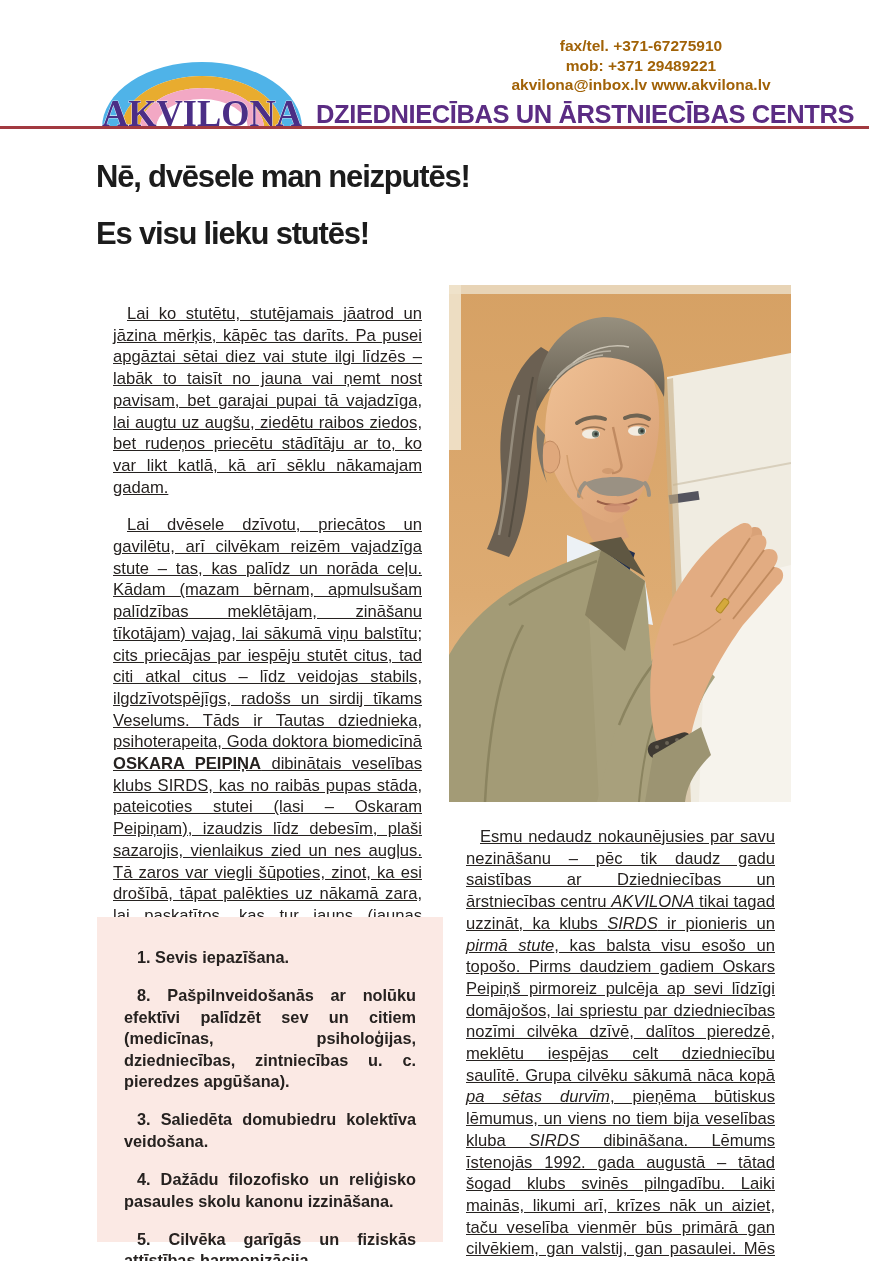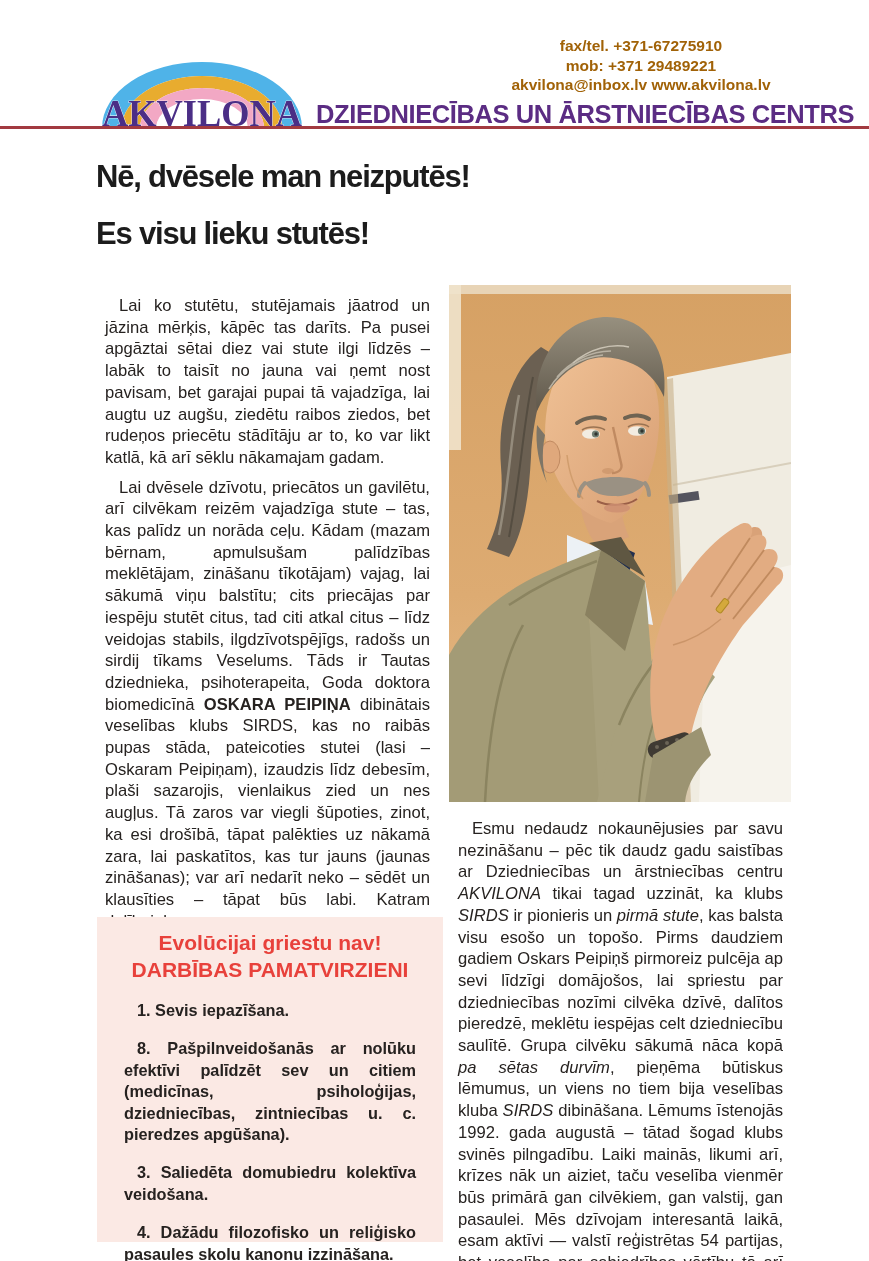--- a/index.html
+++ b/index.html
@@ -21,22 +21,22 @@
   .red-rule{position:absolute;left:0;top:126px;width:869px;height:3px;background:#a23a40;}
   
   .headline{
     position:absolute;left:96px;top:148px;width:700px;
     font-size:31px;line-height:57px;font-weight:bold;color:#1c1c1c;letter-spacing:-1.2px;
   }
   
   .col-left{position:absolute;left:97px;top:287px;width:341px;}
   .col-right-text{position:absolute;left:450px;top:810px;width:341px;}
   .body-text p{
-    margin:8px;font-size:16.6px;line-height:21.7px;text-align:justify;
-    text-indent:14px;color:#262220;
+    margin:16px;font-size:16.6px;line-height:21.7px;text-align:justify;
+    text-indent:14px;color:#262220;text-decoration:underline;
   }
   .body-text p span.b{font-weight:bold;}
   .body-text p span.i{font-style:italic;}
   
   .photo{position:absolute;left:449px;top:285px;width:342px;height:517px;overflow:hidden;}
   
   .info-box{
     position:absolute;left:97px;top:917px;width:346px;height:325px;
     background:#fbe9e4;box-sizing:border-box;padding:13px 10px 0 10px;
   }
@@ -186,24 +186,20 @@
 
       <path d="M196,517 L204,470 L252,442 L262,470 C246,486 238,500 236,517 Z" fill="#9c9472"></path>
     </svg>
   </div>
 
   <div class="col-right-text body-text">
     <p><span>Esmu nedaudz nokaunējusies par savu nezināšanu – pēc tik daudz gadu saistības ar Dziedniecības un ārstniecības centru </span><span class="i">AKVILONA</span><span> tikai tagad uzzināt, ka klubs </span><span class="i">SIRDS</span><span> ir pionieris un </span><span class="i">pirmā stute</span><span>, kas balsta visu esošo un topošo. Pirms daudziem gadiem Oskars Peipiņš pirmoreiz pulcēja ap sevi līdzīgi domājošos, lai spriestu par dziedniecības nozīmi cilvēka dzīvē, dalītos pieredzē, meklētu iespējas celt dziedniecību saulītē. Grupa cilvēku sākumā nāca kopā </span><span class="i">pa sētas durvīm</span><span>, pieņēma būtiskus lēmumus, un viens no tiem bija veselības kluba </span><span class="i">SIRDS</span><span> dibināšana. Lēmums īstenojās 1992. gada augustā – tātad šogad klubs svinēs pilngadību. Laiki mainās, likumi arī, krīzes nāk un aiziet, taču veselība vienmēr būs primārā gan cilvēkiem, gan valstij, gan pasaulei. Mēs dzīvojam interesantā laikā, esam aktīvi — valstī reģistrētas 54 partijas, bet veselība par sabiedrības vērtību tā arī nav kļuvusi... Par to sāk domāt tikai tad, kad tā pazaudēta. Kas jādara, lai veselība būtu normālstāvoklis mūža garumā, ko sauc par veselīgu dzīvesveidu, kādas ir veselības stiprināšanas tehnoloģijas – to var uzzināt, apmeklējot klubu. Svētkos,</span></p>
   </div>
 
   <div class="info-box">
-    <div class="box-title">
-      <div>Evolūcijai griestu nav!</div>
-      <div>DARBĪBAS PAMATVIRZIENI</div>
-    </div>
     <p>1.  Sevis iepazīšana.</p>
     <p>8.  Pašpilnveidošanās ar nolūku efektīvi palīdzēt sev un citiem (medicīnas, psiholoģijas, dziedniecības, zintniecības u. c. pieredzes apgūšana).</p>
     <p>3. Saliedēta domubiedru kolektīva veidošana.</p>
     <p>4. Dažādu filozofisko un reliģisko pasaules skolu kanonu izzināšana.</p>
     <p>5. Cilvēka garīgās un fiziskās attīstības harmonizācija.</p>
     <p>6. Mērķtiecīga veselīga dzīvesveida (domu un darbības) popularizēšana.</p>
   </div>
 
 </div>
 

